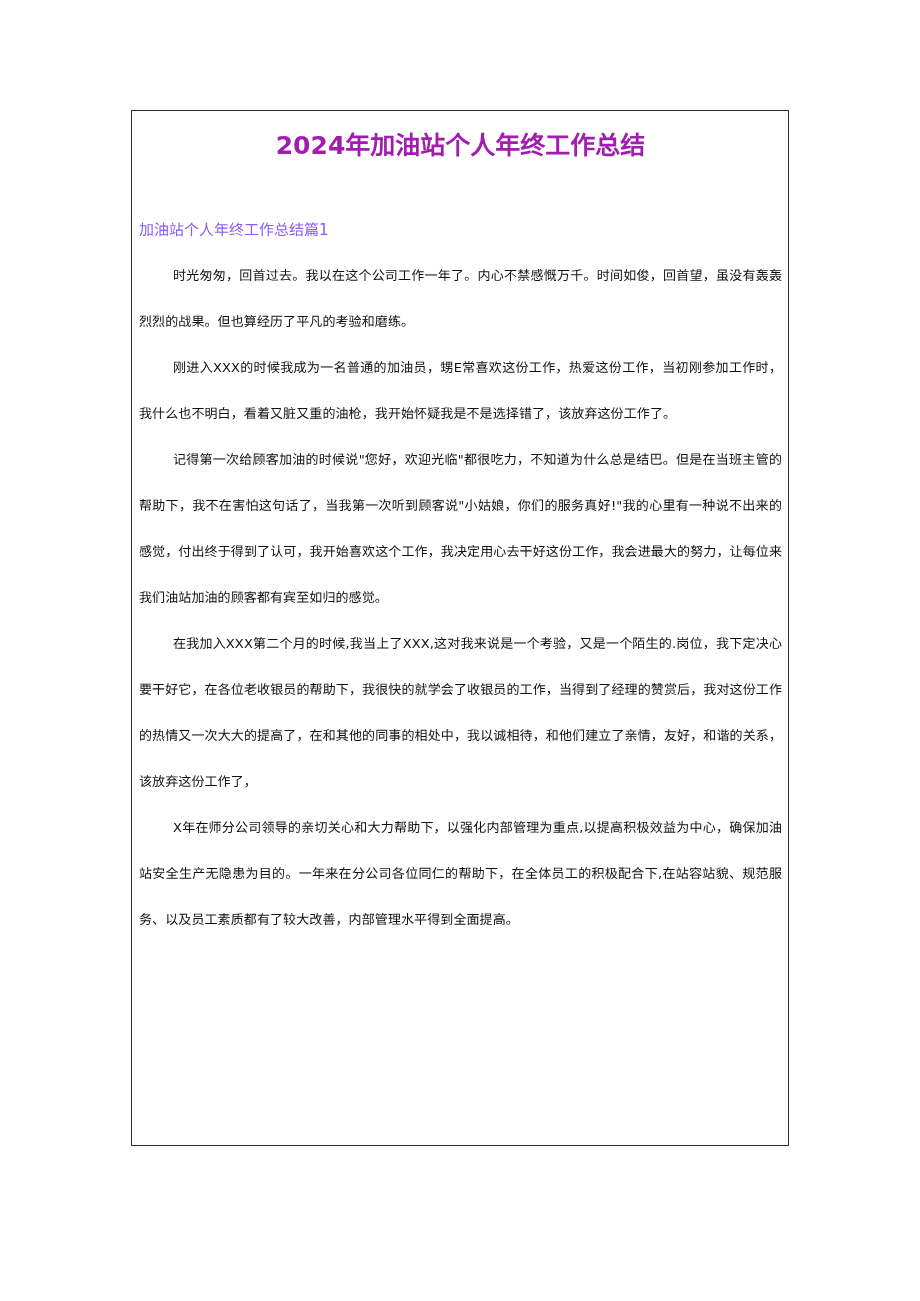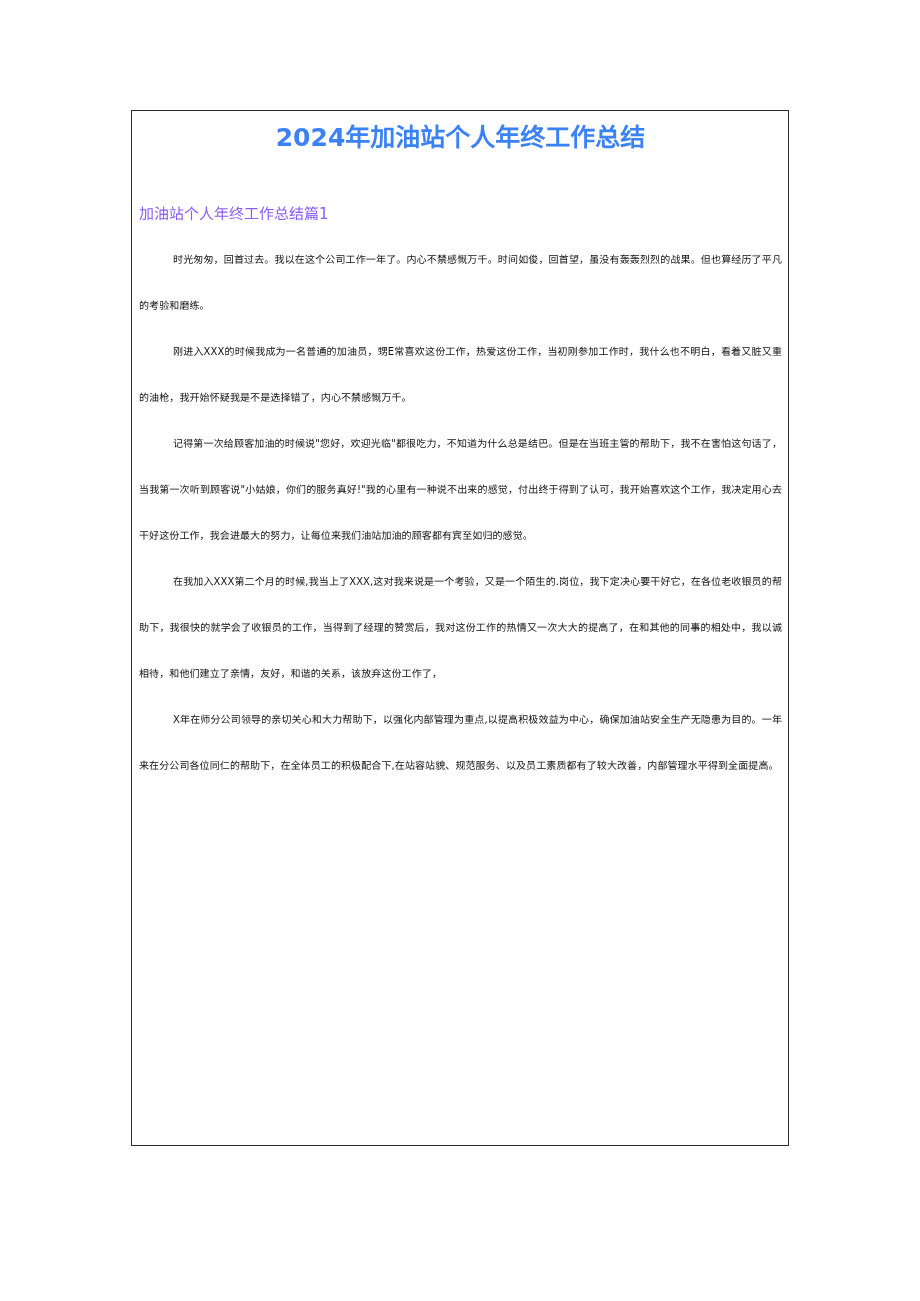--- a/index.html
+++ b/index.html
@@ -44,24 +44,24 @@
     left: 0;
     top: 0;
     right: 0;
     bottom: 0;
     padding: 0 6px 0 7px;
     box-sizing: border-box;
   }
 
   
   .doc-title {
-    margin: 4px;
+    margin: 12px;
     padding: 0;
     text-align: center;
-    color: #3b82f6;
+    color: #a21caf;
     font-weight: bold;
     font-size: 25px;
     line-height: 46px;
     letter-spacing: 0px;
     white-space: nowrap;
     font-family: "DejaVu Sans", "Liberation Sans", sans-serif;
   }
 
   .title-spacer {
     height: 26px;
@@ -79,21 +79,21 @@
     text-justify: inter-ideograph;
   }
   .section-heading.indented {
     text-indent: 32px;
   }
 
   
   .para {
     margin: 0;
     padding: 0;
-    font-size: 10px;
+    font-size: 13px;
     line-height: 46px;
     color: #111111;
     text-align: justify;
     text-justify: inter-ideograph;
     text-indent: 34px;
     word-break: break-all;
     letter-spacing: 0.1px;
   }
 </style>
 </head>
@@ -104,21 +104,21 @@
   <div class="text-frame">
     <div class="frame-inner">
 
       <h1 class="doc-title">2024年加油站个人年终工作总结</h1>
 
       <div class="title-spacer"></div>
 
       <div class="section-heading">加油站个人年终工作总结篇1</div>
 
       <p class="para">时光匆匆，回首过去。我以在这个公司工作一年了。内心不禁感慨万千。时间如俊，回首望，虽没有轰轰烈烈的战果。但也算经历了平凡的考验和磨练。</p>
-      <p class="para">刚进入XXX的时候我成为一名普通的加油员，甥E常喜欢这份工作，热爱这份工作，当初刚参加工作时，我什么也不明白，看着又脏又重的油枪，我开始怀疑我是不是选择错了，内心不禁感慨万千。</p>
+      <p class="para">刚进入XXX的时候我成为一名普通的加油员，甥E常喜欢这份工作，热爱这份工作，当初刚参加工作时，我什么也不明白，看着又脏又重的油枪，我开始怀疑我是不是选择错了，该放弃这份工作了。</p>
       <p class="para">记得第一次给顾客加油的时候说"您好，欢迎光临"都很吃力，不知道为什么总是结巴。但是在当班主管的帮助下，我不在害怕这句话了，当我第一次听到顾客说"小姑娘，你们的服务真好!"我的心里有一种说不出来的感觉，付出终于得到了认可，我开始喜欢这个工作，我决定用心去干好这份工作，我会进最大的努力，让每位来我们油站加油的顾客都有宾至如归的感觉。</p>
       <p class="para">在我加入XXX第二个月的时候,我当上了XXX,这对我来说是一个考验，又是一个陌生的.岗位，我下定决心要干好它，在各位老收银员的帮助下，我很快的就学会了收银员的工作，当得到了经理的赞赏后，我对这份工作的热情又一次大大的提高了，在和其他的同事的相处中，我以诚相待，和他们建立了亲情，友好，和谐的关系，该放弃这份工作了，</p>
 
 
       <p class="para">X年在师分公司领导的亲切关心和大力帮助下，以强化内部管理为重点,以提高积极效益为中心，确保加油站安全生产无隐患为目的。一年来在分公司各位同仁的帮助下，在全体员工的积极配合下,在站容站貌、规范服务、以及员工素质都有了较大改善，内部管理水平得到全面提高。</p>
 
     </div>
   </div>
 
 </div>

